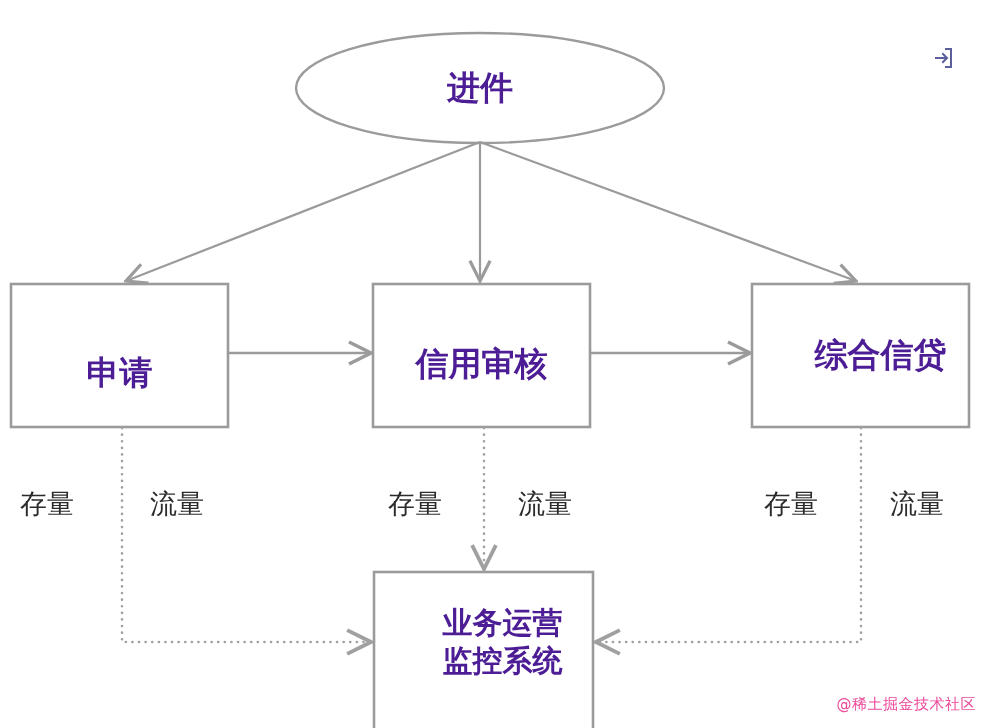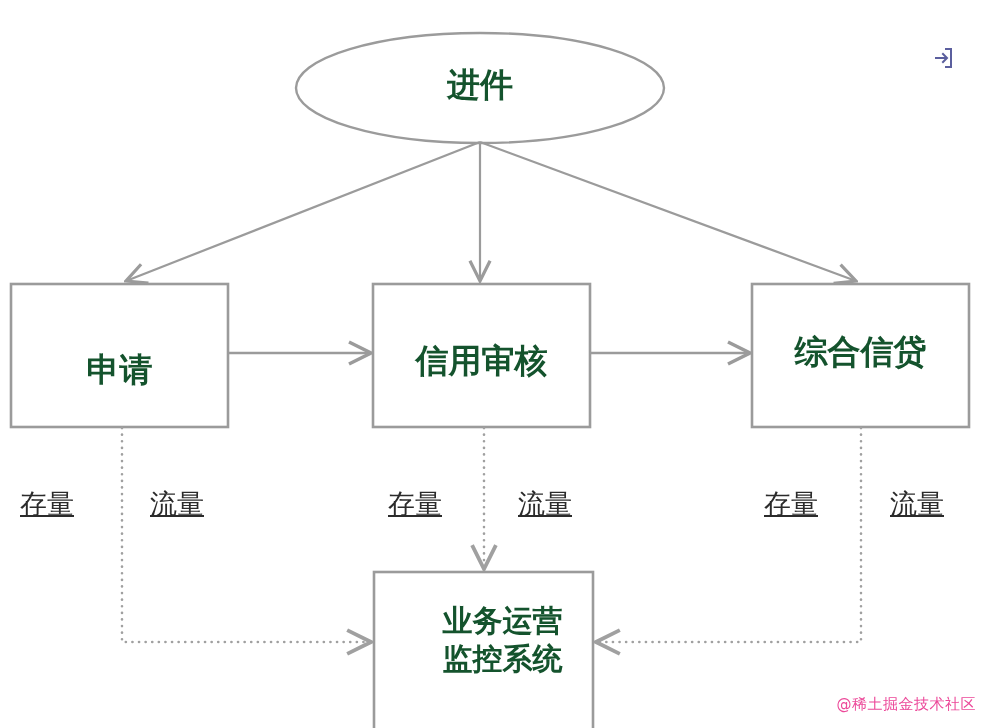--- a/index.html
+++ b/index.html
@@ -24,34 +24,33 @@
     top: 0;
     width: 990px;
     height: 728px;
   }
   .node-label {
     position: absolute;
     display: flex;
     align-items: center;
     justify-content: center;
     text-align: center;
-    color: #14532d;
+    color: #4c1d95;
     font-weight: bold;
-    font-family: Liberation Mono, monospace;
+    font-family: Liberation Sans, sans-serif;
     line-height: 1.28;
     pointer-events: none;
     white-space: pre-line;
   }
   .edge-label {
     position: absolute;
     color: #2b2b2b;
     font-size: 27px;
     font-family: "DejaVu Serif", "Liberation Serif", serif;
     white-space: nowrap;
-    text-decoration: underline;
   }
   #watermark {
     position: absolute;
     right: 14px;
     bottom: 14px;
     color: #ec4899;
     font-size: 15px;
     letter-spacing: 0.5px;
     font-family: "DejaVu Sans", "Liberation Sans", sans-serif;
   }
@@ -99,21 +98,21 @@
     <path d="M 484 428 L 484 569" fill="none" stroke="#a0a0a0" stroke-width="2.6" stroke-dasharray="0.1 6.5" stroke-linecap="round" marker-end="url(#arrow-open-dot)"></path>
     <path d="M 861 428 L 861 642 L 596 642" fill="none" stroke="#a0a0a0" stroke-width="2.6" stroke-dasharray="0.1 6.5" stroke-linecap="round" marker-end="url(#arrow-open-dot)"></path>
   </svg>
 
   <div class="node-label" style="left:296px; top:33px; width:368px; height:110px; font-size:33px;">进件</div>
 
   <div class="node-label" style="left:11px; top:284px; width:217px; height:179px; font-size:33px;">申请</div>
 
   <div class="node-label" style="left:373px; top:284px; width:217px; height:161px; font-size:33px;">信用审核</div>
 
-  <div class="node-label" style="left:752px; top:284px; width:217px; height:143px; font-size:33px;">综合信贷</div>
+  <div class="node-label" style="left:752px; top:284px; width:217px; height:143px; font-size:33px;padding-left:20px;">综合信贷</div>
 
   <div class="node-label" style="left:374px; top:572px; width:257px; height:140px; font-size:30px;">业务运营
 监控系统</div>
 
   <div class="edge-label" style="left:20px; top:486px;">存量</div>
   <div class="edge-label" style="left:150px; top:486px;">流量</div>
 
   <div class="edge-label" style="left:388px; top:486px;">存量</div>
   <div class="edge-label" style="left:518px; top:486px;">流量</div>
 

